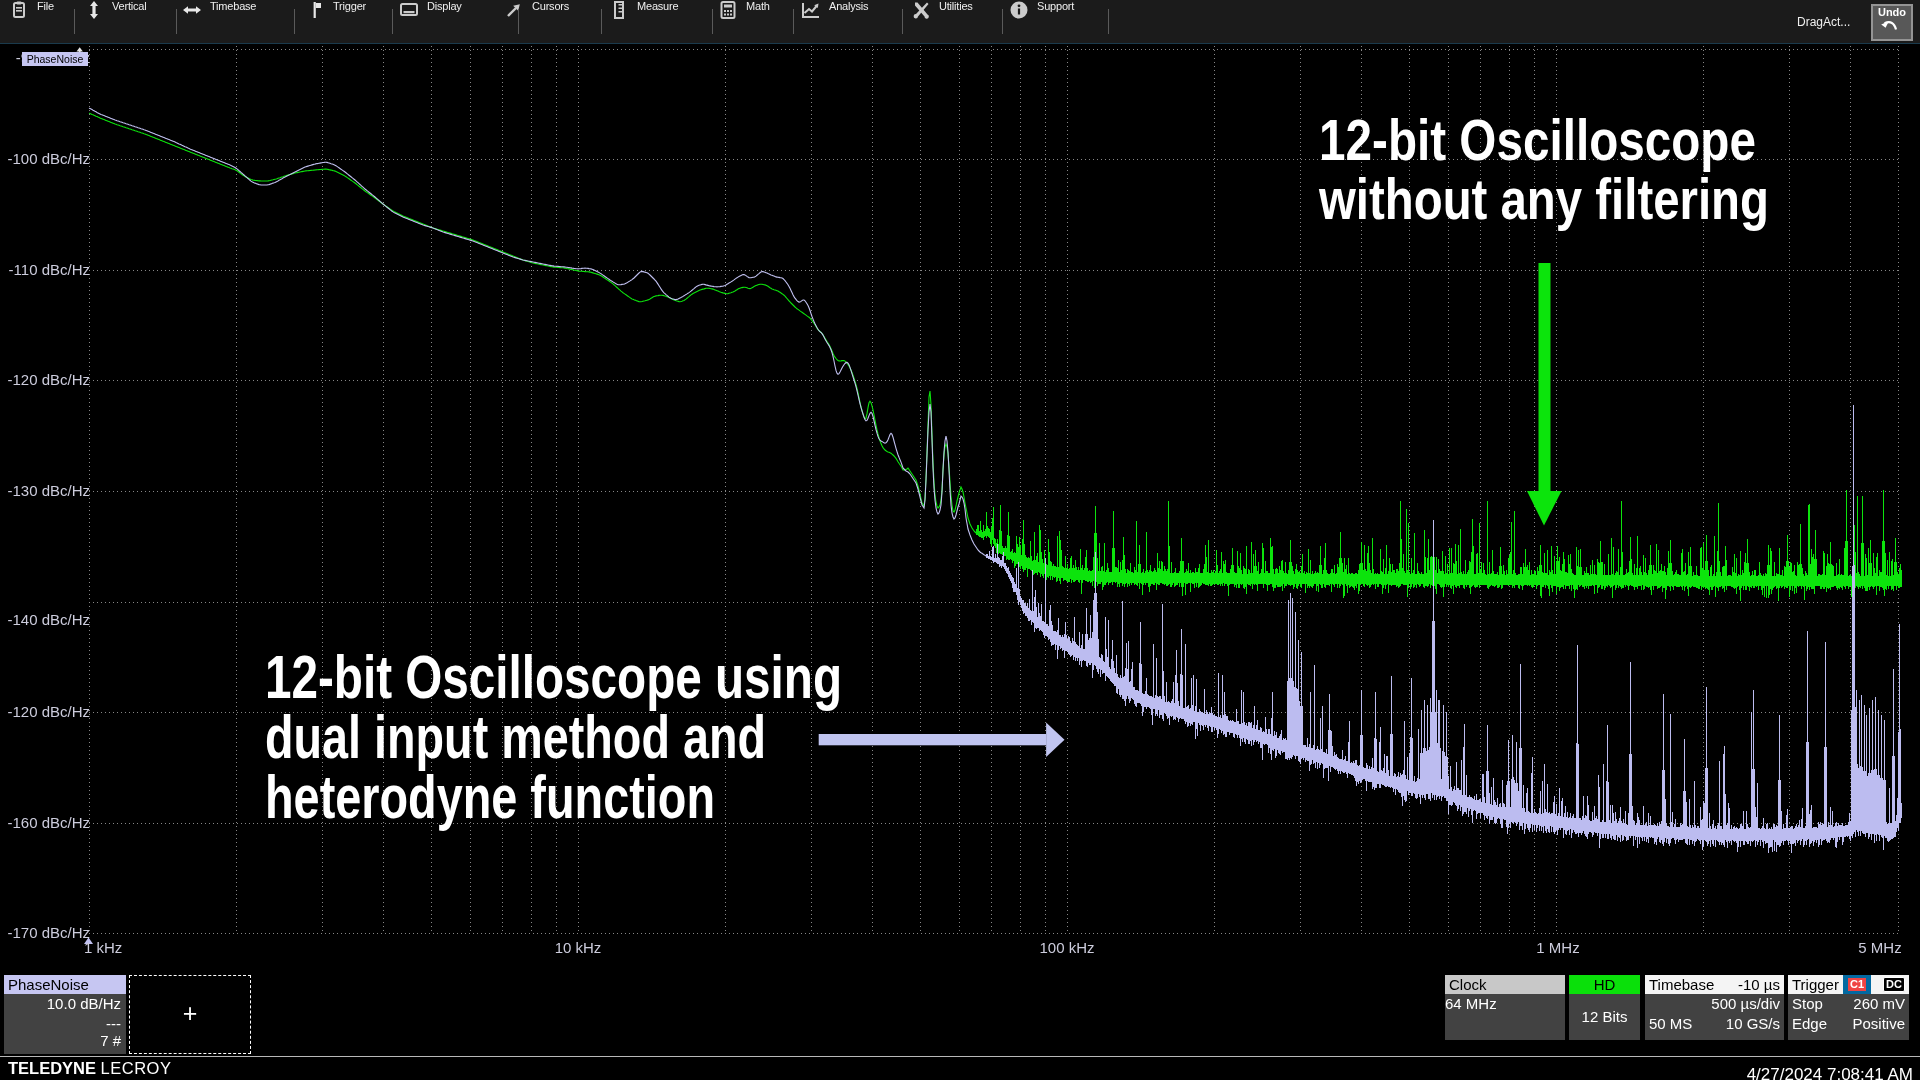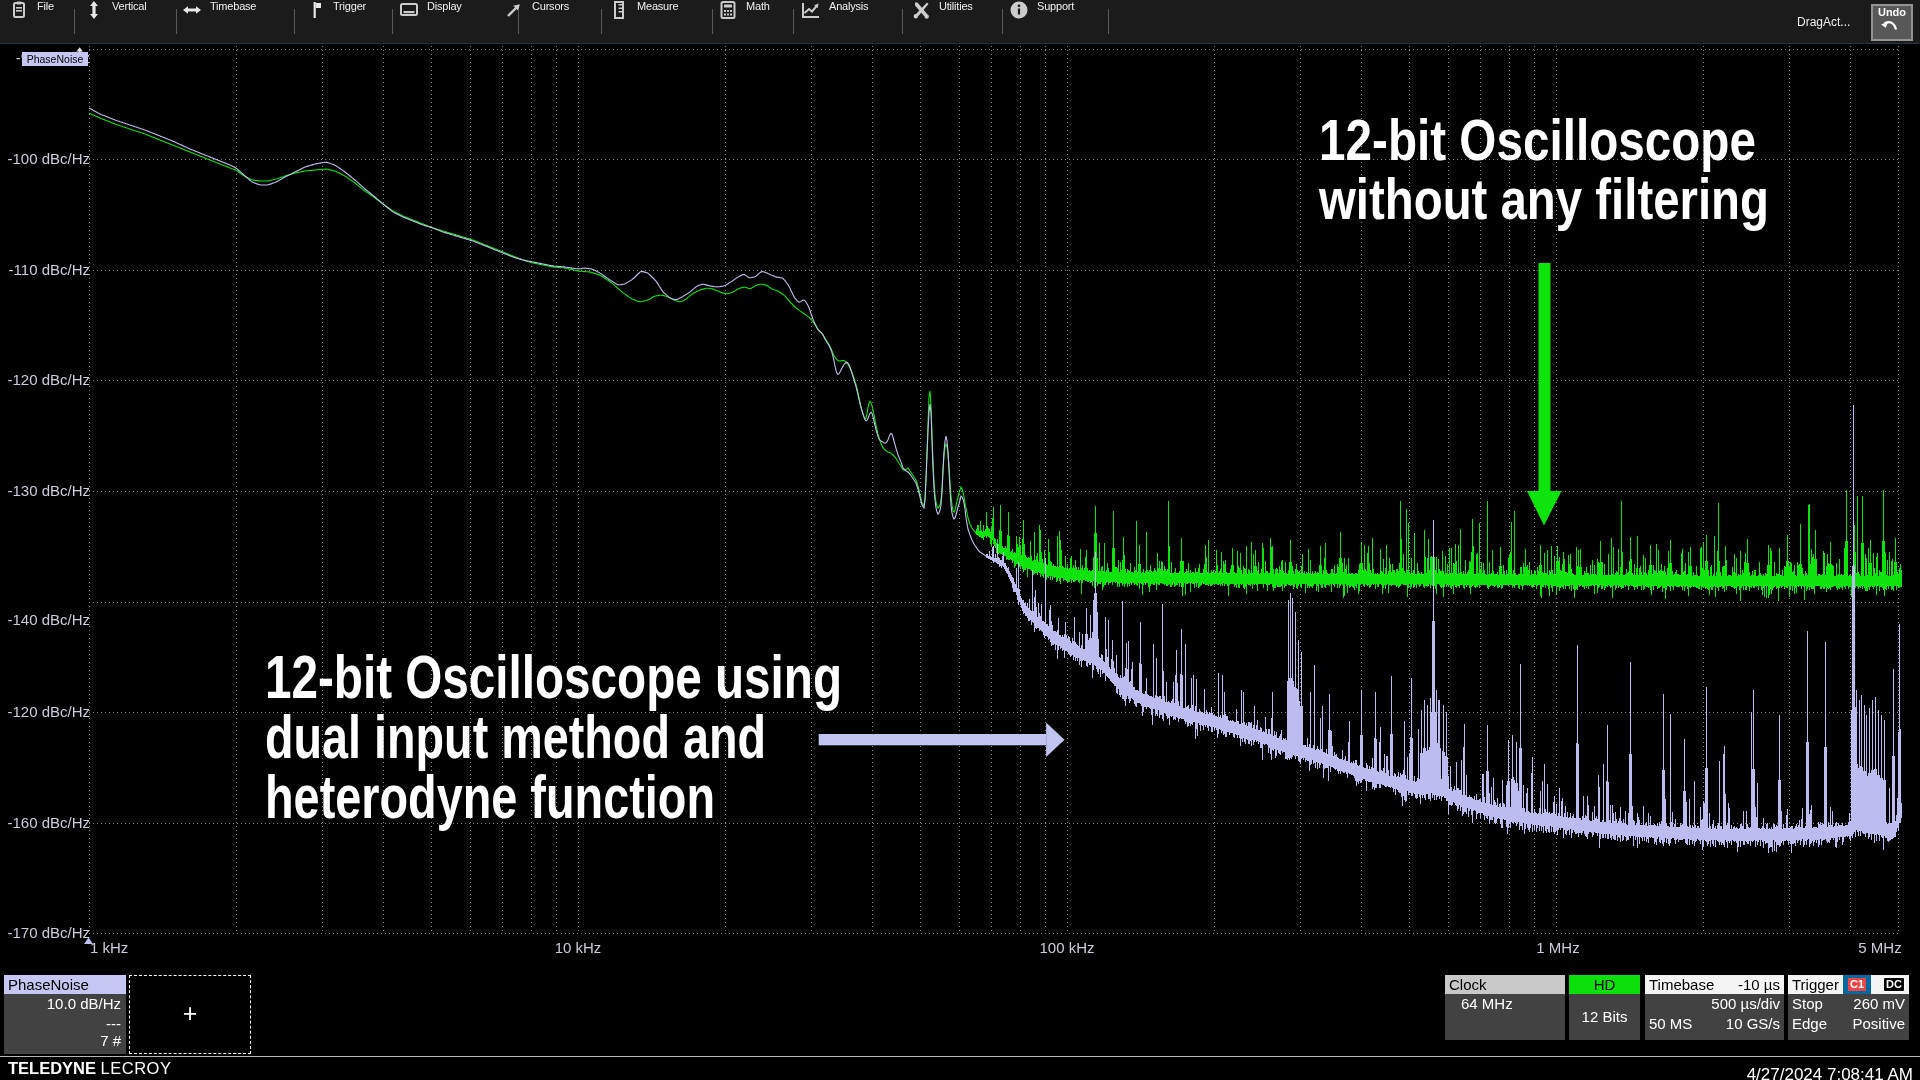--- a/index.html
+++ b/index.html
@@ -40,21 +40,21 @@
 </svg>
 <div class="ylab" style="top:150px">-100 dBc/Hz</div>
 <div class="ylab" style="top:261px">-110 dBc/Hz</div>
 <div class="ylab" style="top:371px">-120 dBc/Hz</div>
 <div class="ylab" style="top:482px">-130 dBc/Hz</div>
 <div class="ylab" style="top:611px">-140 dBc/Hz</div>
 <div class="ylab" style="top:703px">-120 dBc/Hz</div>
 <div class="ylab" style="top:814px">-160 dBc/Hz</div>
 <div class="ylab" style="top:924px">-170 dBc/Hz</div>
 <div class="ylab" style="top:49px">-90 dBc/Hz</div>
-<div class="xlab" style="left:90px;text-align:left;width:70px">1 kHz</div>
+<div class="xlab" style="left:84px;text-align:left;width:70px">1 kHz</div>
 <div class="xlab" style="left:543px;width:70px">10 kHz</div>
 <div class="xlab" style="left:1027px;width:80px">100 kHz</div>
 <div class="xlab" style="left:1523px;width:70px">1 MHz</div>
 <div class="xlab" style="left:1845px;width:70px">5 MHz</div>
 <div id="chip">PhaseNoise</div>
 <div id="menubar">
     <div class="mi" style="left:9px">
       <svg width="20" height="20" viewBox="0 0 20 20">
         <rect x="5" y="3" width="10" height="14" rx="1.5" fill="none" stroke="#ccc" stroke-width="2"></rect>
         <rect x="7.5" y="1.5" width="5" height="3" rx="1" fill="#ccc"></rect>
@@ -167,21 +167,21 @@
     <div style="line-height:20px;padding-right:5px">10.0 dB/Hz</div>
     <div style="line-height:19px;padding-right:5px">---</div>
     <div style="line-height:16px;padding-right:5px">7 #</div>
   </div>
 </div>
 <div style="position:absolute;left:129px;top:975px;width:122px;height:79px;border:1px dashed #fff;color:#fff">
   <div style="position:absolute;left:50%;top:50%;transform:translate(-50%,-54%);font-size:25px;font-weight:400">+</div>
 </div>
 <div class="box" style="left:1445px;top:975px;width:120px">
   <div class="bhdr" style="background:#c8c8c8">Clock</div>
-  <div class="bbody" style="height:46px;padding:1px 16px">64 MHz</div>
+  <div class="bbody" style="height:46px;padding:1px 0">64 MHz</div>
 </div>
 <div class="box" style="left:1569px;top:975px;width:71px">
   <div class="bhdr" style="background:#0ae00a;text-align:center">HD</div>
   <div class="bbody" style="height:46px;text-align:center;line-height:46px">12 Bits</div>
 </div>
 <div class="box" style="left:1645px;top:975px;width:139px">
   <div class="bhdr" style="background:#f4f4f4;display:flex;justify-content:space-between">
       <span>Timebase</span>
       <span>-10 µs</span>
     </div>

